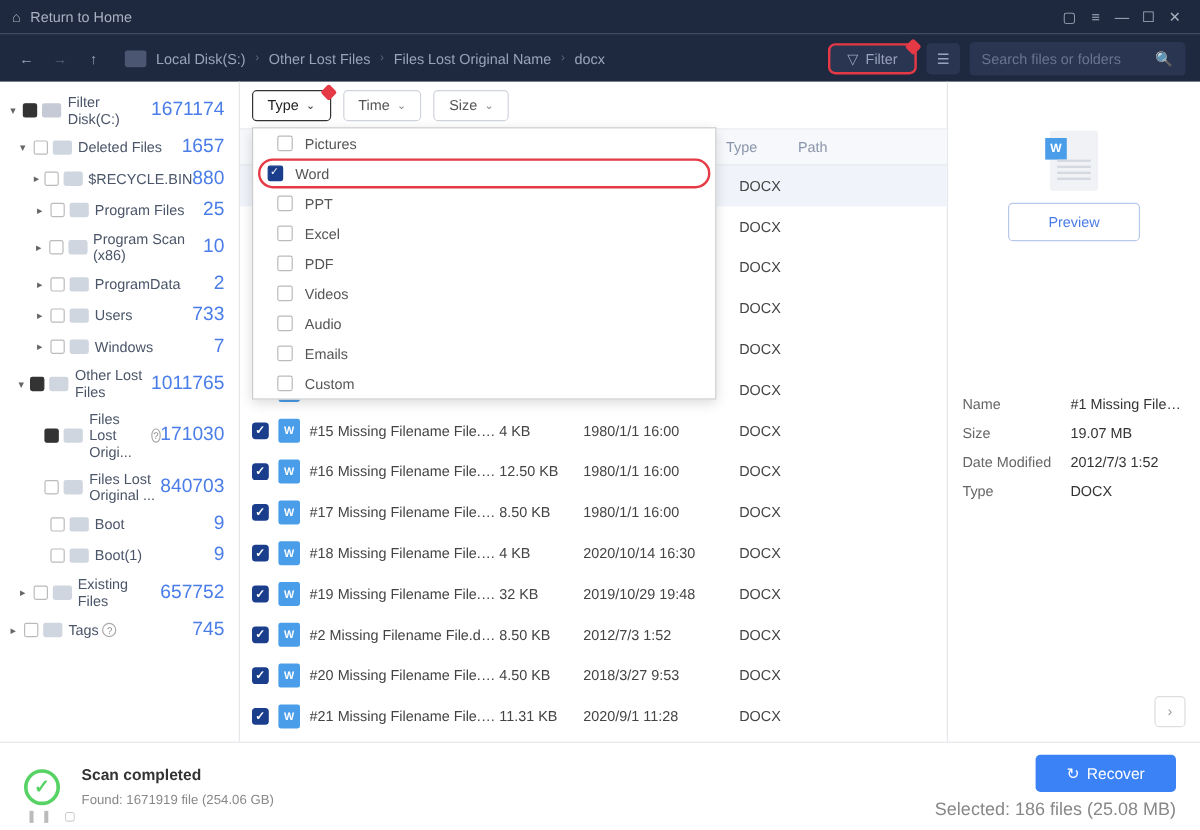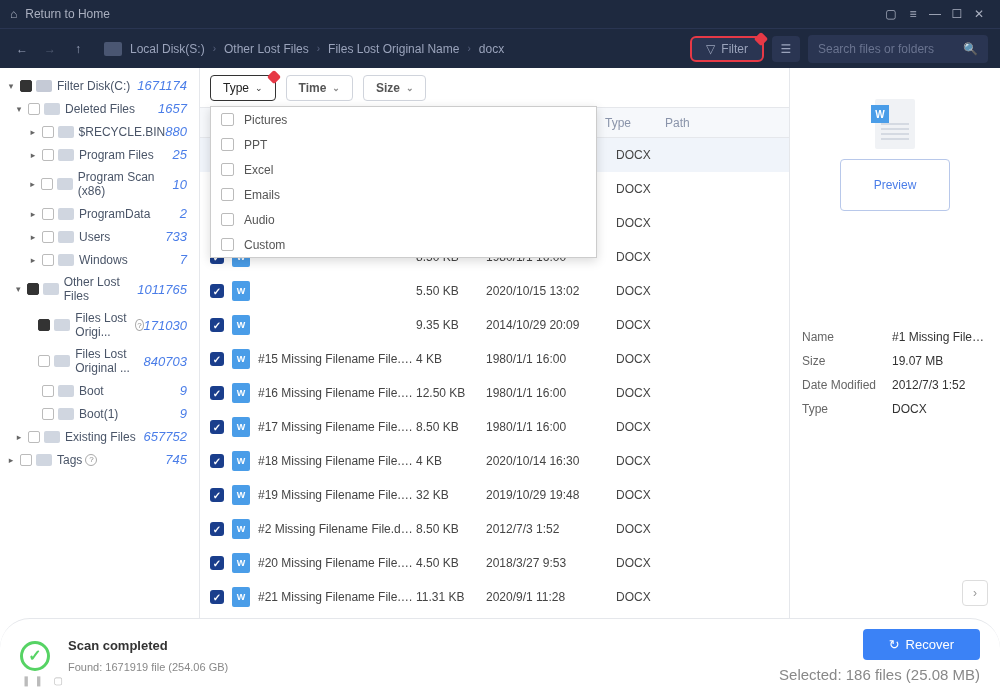--- a/index.html
+++ b/index.html
@@ -19,79 +19,79 @@
 .filter-btn { display: flex; align-items: center; gap: 6px; background: #2a3552; border: 2px solid #e63946; border-radius: 6px; padding: 4px 14px; position: relative; cursor: pointer; }
 .filter-btn .badge { position: absolute; top: -4px; right: -4px; width: 10px; height: 10px; background: #e63946; border-radius: 2px; transform: rotate(45deg); }
 .hamburger { width: 28px; height: 26px; background: #2a3552; border-radius: 4px; display: flex; align-items: center; justify-content: center; cursor: pointer; }
 .search-box { width: 180px; height: 28px; background: #2a3552; border-radius: 4px; display: flex; align-items: center; padding: 0 10px; color: #6a7490; }
 .search-box span:first-child { flex: 1; }
 
 .main { display: flex; height: 550px; }
 
 .sidebar { width: 200px; border-right: 1px solid #e5e7eb; padding: 6px 0; overflow: hidden; }
 .tree-row { display: flex; align-items: center; padding: 4px 6px; font-size: 12px; color: #4a5568; cursor: pointer; position: relative; }
-.tree-row .count { margin-left: auto; color: #4a7de8; font-size: 13px; padding-right: 6px; font-style: italic; }
+.tree-row .count { margin-left: auto; color: #4a7de8; font-size: 16px; padding-right: 6px; }
 .tree-row .caret { width: 10px; font-size: 9px; color: #666; display: inline-block; text-align: center; }
 .tree-row .cb { width: 12px; height: 12px; border: 1px solid #bbb; border-radius: 2px; margin: 0 4px; flex-shrink: 0; }
 .tree-row .cb.solid { background: #333; border-color: #333; }
 .tree-row .folder { width: 16px; height: 12px; background: #d0d6e0; border-radius: 2px; margin-right: 5px; flex-shrink: 0; }
 .tree-row .disk { width: 16px; height: 12px; background: #c5cad6; border-radius: 2px; margin-right: 5px; flex-shrink: 0; }
 .tree-row .q-icon { width: 12px; height: 12px; border: 1px solid #aaa; border-radius: 50%; font-size: 8px; display: flex; align-items: center; justify-content: center; margin-left: 3px; color: #888; }
 .ind-1 { padding-left: 14px; } .ind-2 { padding-left: 28px; }
 
 .center { flex: 1; display: flex; flex-direction: column; border-right: 1px solid #e5e7eb; position: relative; }
 .filter-bar { height: 40px; border-bottom: 1px solid #e5e7eb; display: flex; align-items: center; padding: 0 10px; gap: 10px; }
-.pill { border: 1px solid #d0d4dc; border-radius: 4px; padding: 5px 12px; font-size: 12px; color: #555; display: flex; align-items: center; gap: 6px; cursor: pointer; position: relative; font-weight: bold; }
+.pill { border: 1px solid #d0d4dc; border-radius: 4px; padding: 5px 12px; font-size: 12px; color: #555; display: flex; align-items: center; gap: 6px; cursor: pointer; position: relative; }
 .pill.active { border-color: #333; color: #222; font-weight: 500; }
 .pill.active .badge { position: absolute; top: -4px; right: -4px; width: 10px; height: 10px; background: #e63946; border-radius: 2px; transform: rotate(45deg); }
 .pill .chev { font-size: 9px; color: #888; }
 .pill.active .chev { color: #333; }
 
 .table-head { height: 30px; background: #f6f8fb; border-bottom: 1px solid #e5e7eb; display: flex; align-items: center; font-size: 12px; color: #8a94aa; padding-left: 10px; }
 .col-name { width: 195px; } .col-size { width: 70px; } .col-date { width: 130px; } .col-type { width: 60px; } .col-path { flex: 1; }
 .table-body { flex: 1; overflow: hidden; }
 .file-row { height: 34px; display: flex; align-items: center; padding-left: 10px; font-size: 12px; color: #444; }
 .file-row:first-child { background: #f0f4fa; }
 .file-row .cb-check { width: 14px; height: 14px; background: #1a3e8c; border-radius: 3px; margin-right: 8px; display: flex; align-items: center; justify-content: center; flex-shrink: 0; }
 .file-row .cb-check::after { content: "✓"; color: #fff; font-size: 10px; font-weight: bold; }
 .file-row .ficon { width: 18px; height: 20px; background: #4a9de8; border-radius: 2px; margin-right: 8px; flex-shrink: 0; display: flex; align-items: center; justify-content: center; color: #fff; font-size: 9px; font-weight: bold; }
 .file-row .fname { width: 158px; overflow: hidden; text-overflow: ellipsis; white-space: nowrap; }
 
 .type-dropdown { position: absolute; top: 38px; left: 10px; width: 387px; background: #fff; border: 1px solid #ccc; box-shadow: 0 3px 10px rgba(0,0,0,0.15); z-index: 10; }
-.dd-row { height: 25px; display: flex; align-items: center; padding: 0 10px; font-size: 12px; color: #555; cursor: pointer; }
+.dd-row { height: 25px; display: flex; align-items: center; padding: 0 20px; font-size: 12px; color: #555; cursor: pointer; }
 .dd-row .dd-cb { width: 13px; height: 13px; border: 1px solid #bbb; border-radius: 2px; margin-right: 10px; flex-shrink: 0; }
 .dd-row.selected { border: 2px solid #e63946; border-radius: 14px; margin: 0 4px; padding: 0 6px; }
 .dd-row.selected .dd-cb { background: #1a3e8c; border-color: #1a3e8c; position: relative; }
 .dd-row.selected .dd-cb::after { content: "✓"; color: #fff; font-size: 9px; position: absolute; top: -1px; left: 1px; }
 
 .right-panel { width: 210px; padding: 12px; display: flex; flex-direction: column; }
 .preview-box { flex: 0 0 150px; display: flex; flex-direction: column; align-items: center; justify-content: center; }
 .doc-icon { width: 40px; height: 50px; position: relative; margin-bottom: 10px; }
 .doc-icon .page { width: 40px; height: 50px; background: #f0f2f5; border-radius: 2px; position: absolute; }
 .doc-icon .badge-w { width: 18px; height: 18px; background: #4a9de8; position: absolute; top: 6px; left: -4px; display: flex; align-items: center; justify-content: center; color: #fff; font-size: 10px; font-weight: bold; }
 .doc-icon .lines { position: absolute; bottom: 6px; left: 6px; right: 6px; }
 .doc-icon .lines div { height: 2px; background: #d5dae2; margin-bottom: 3px; }
-.preview-btn { width: 110px; padding: 18px; border: 1px solid #b8c8ea; color: #4a7de8; border-radius: 4px; background: #fff; font-size: 12px; cursor: pointer; }
+.preview-btn { width: 110px; padding: 8px; border: 1px solid #b8c8ea; color: #4a7de8; border-radius: 4px; background: #fff; font-size: 12px; cursor: pointer; }
 .details { margin-top: 100px; font-size: 12px; color: #555; }
 .details .drow { display: flex; margin-bottom: 10px; }
 .details .dlabel { width: 90px; color: #666; }
 .details .dval { flex: 1; color: #333; overflow: hidden; text-overflow: ellipsis; white-space: nowrap; }
 .pager { margin-top: auto; align-self: flex-end; width: 26px; height: 26px; border: 1px solid #ddd; border-radius: 4px; display: flex; align-items: center; justify-content: center; color: #999; cursor: pointer; }
 
 .footer { height: 74px; border-top: 1px solid #e5e7eb; display: flex; align-items: center; padding: 0 20px; }
 .scan-icon { width: 30px; height: 30px; border: 3px solid #56d364; border-radius: 50%; display: flex; align-items: center; justify-content: center; margin-right: 18px; }
 .scan-icon::after { content: "✓"; color: #56d364; font-size: 16px; font-weight: bold; }
 .footer .status-title { font-size: 13px; font-weight: 600; color: #333; }
 .footer .status-sub { font-size: 11px; color: #888; margin-top: 8px; }
 .footer .spacer { flex: 1; }
 .recover-btn { background: #3b82f6; color: #fff; border: none; border-radius: 4px; padding: 8px 26px; font-size: 13px; display: flex; align-items: center; gap: 6px; cursor: pointer; }
 .footer .sel-text { font-size: 15px; color: #888; margin-top: 6px; }
 .footer .right-col { display: flex; flex-direction: column; align-items: flex-end; }
 .pause-icons { position: absolute; left: 22px; bottom: 6px; color: #bbb; font-size: 10px; letter-spacing: 4px; }
-.footer { position: relative; border-radius: 30px; }
+.footer { position: relative; }
 </style>
 </head>
 <body>
 
 <div class="titlebar">
   <span class="home-icon">⌂</span>
   <span>Return to Home</span>
   <span class="spacer"></span>
   <span class="win-ctrl">▢</span>
   <span class="win-ctrl">≡</span>
@@ -253,35 +253,47 @@
         <span>Size</span>
         <span class="chev">⌄</span>
       </div>
     </div>
 
     <div class="type-dropdown" id="dropdown">
         <div class="dd-row">
           <span class="dd-cb"></span>
           <span>Pictures</span>
         </div>
+        <div class="dd-row selected">
+          <span class="dd-cb"></span>
+          <span>Word</span>
+        </div>
         <div class="dd-row">
           <span class="dd-cb"></span>
           <span>PPT</span>
         </div>
         <div class="dd-row">
           <span class="dd-cb"></span>
           <span>Excel</span>
         </div>
         <div class="dd-row">
           <span class="dd-cb"></span>
+          <span>PDF</span>
+        </div>
+        <div class="dd-row">
+          <span class="dd-cb"></span>
+          <span>Videos</span>
+        </div>
+        <div class="dd-row">
+          <span class="dd-cb"></span>
+          <span>Audio</span>
+        </div>
+        <div class="dd-row">
+          <span class="dd-cb"></span>
           <span>Emails</span>
-        </div>
-        <div class="dd-row">
-          <span class="dd-cb"></span>
-          <span>Audio</span>
         </div>
         <div class="dd-row">
           <span class="dd-cb"></span>
           <span>Custom</span>
         </div>
       </div>
 
     <div class="table-head">
       <div class="col-name">Name</div>
       <div class="col-size">Size</div>

